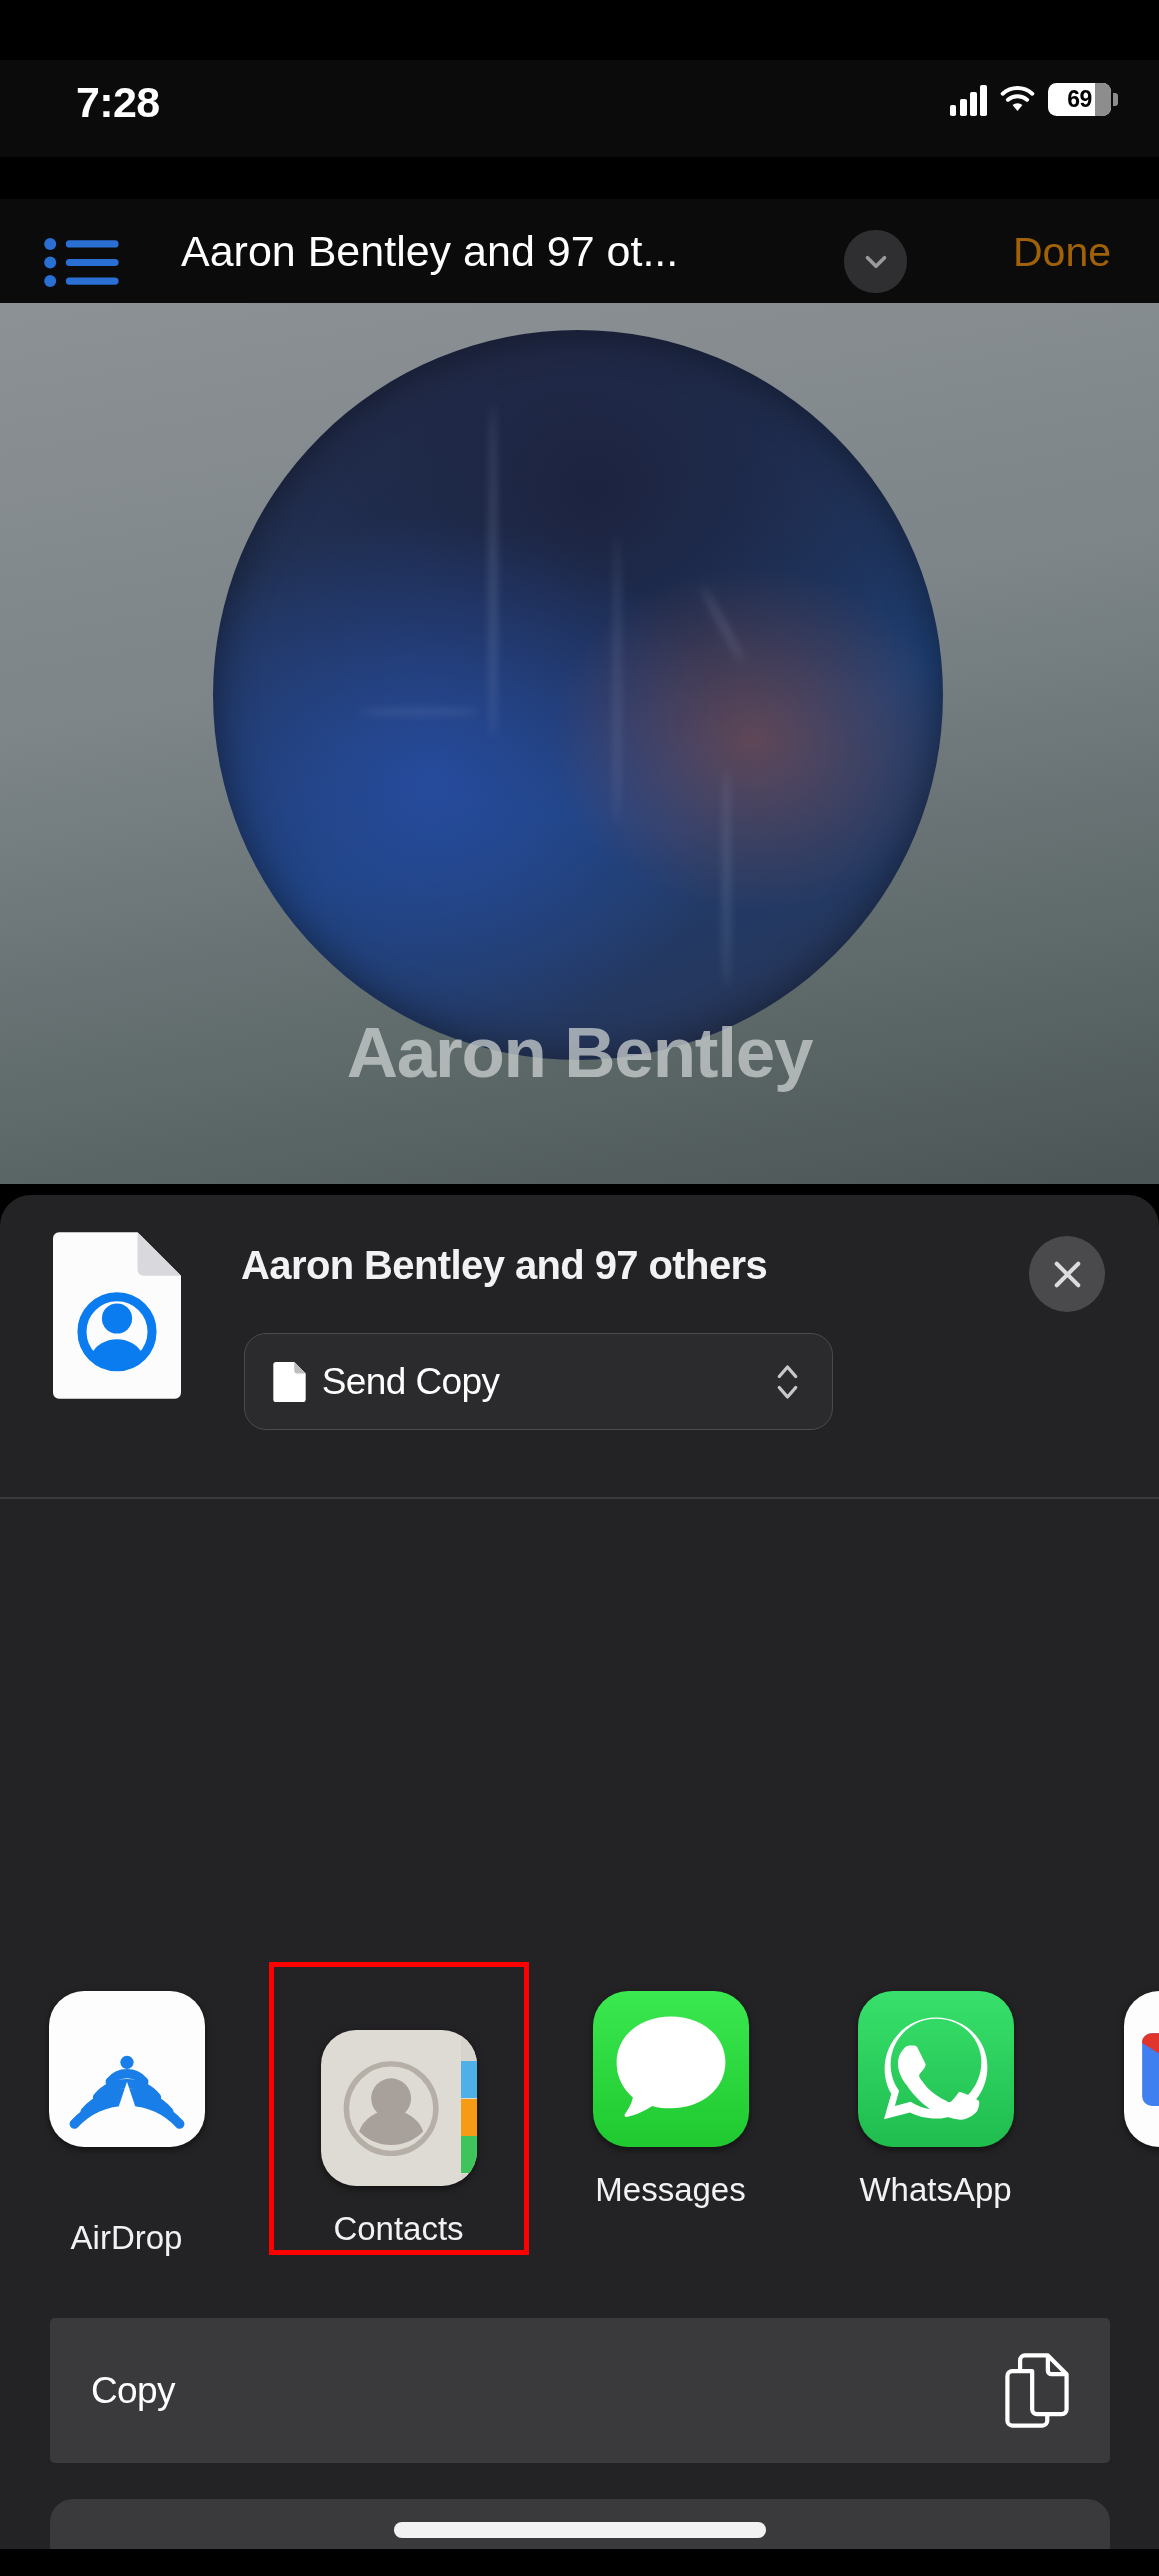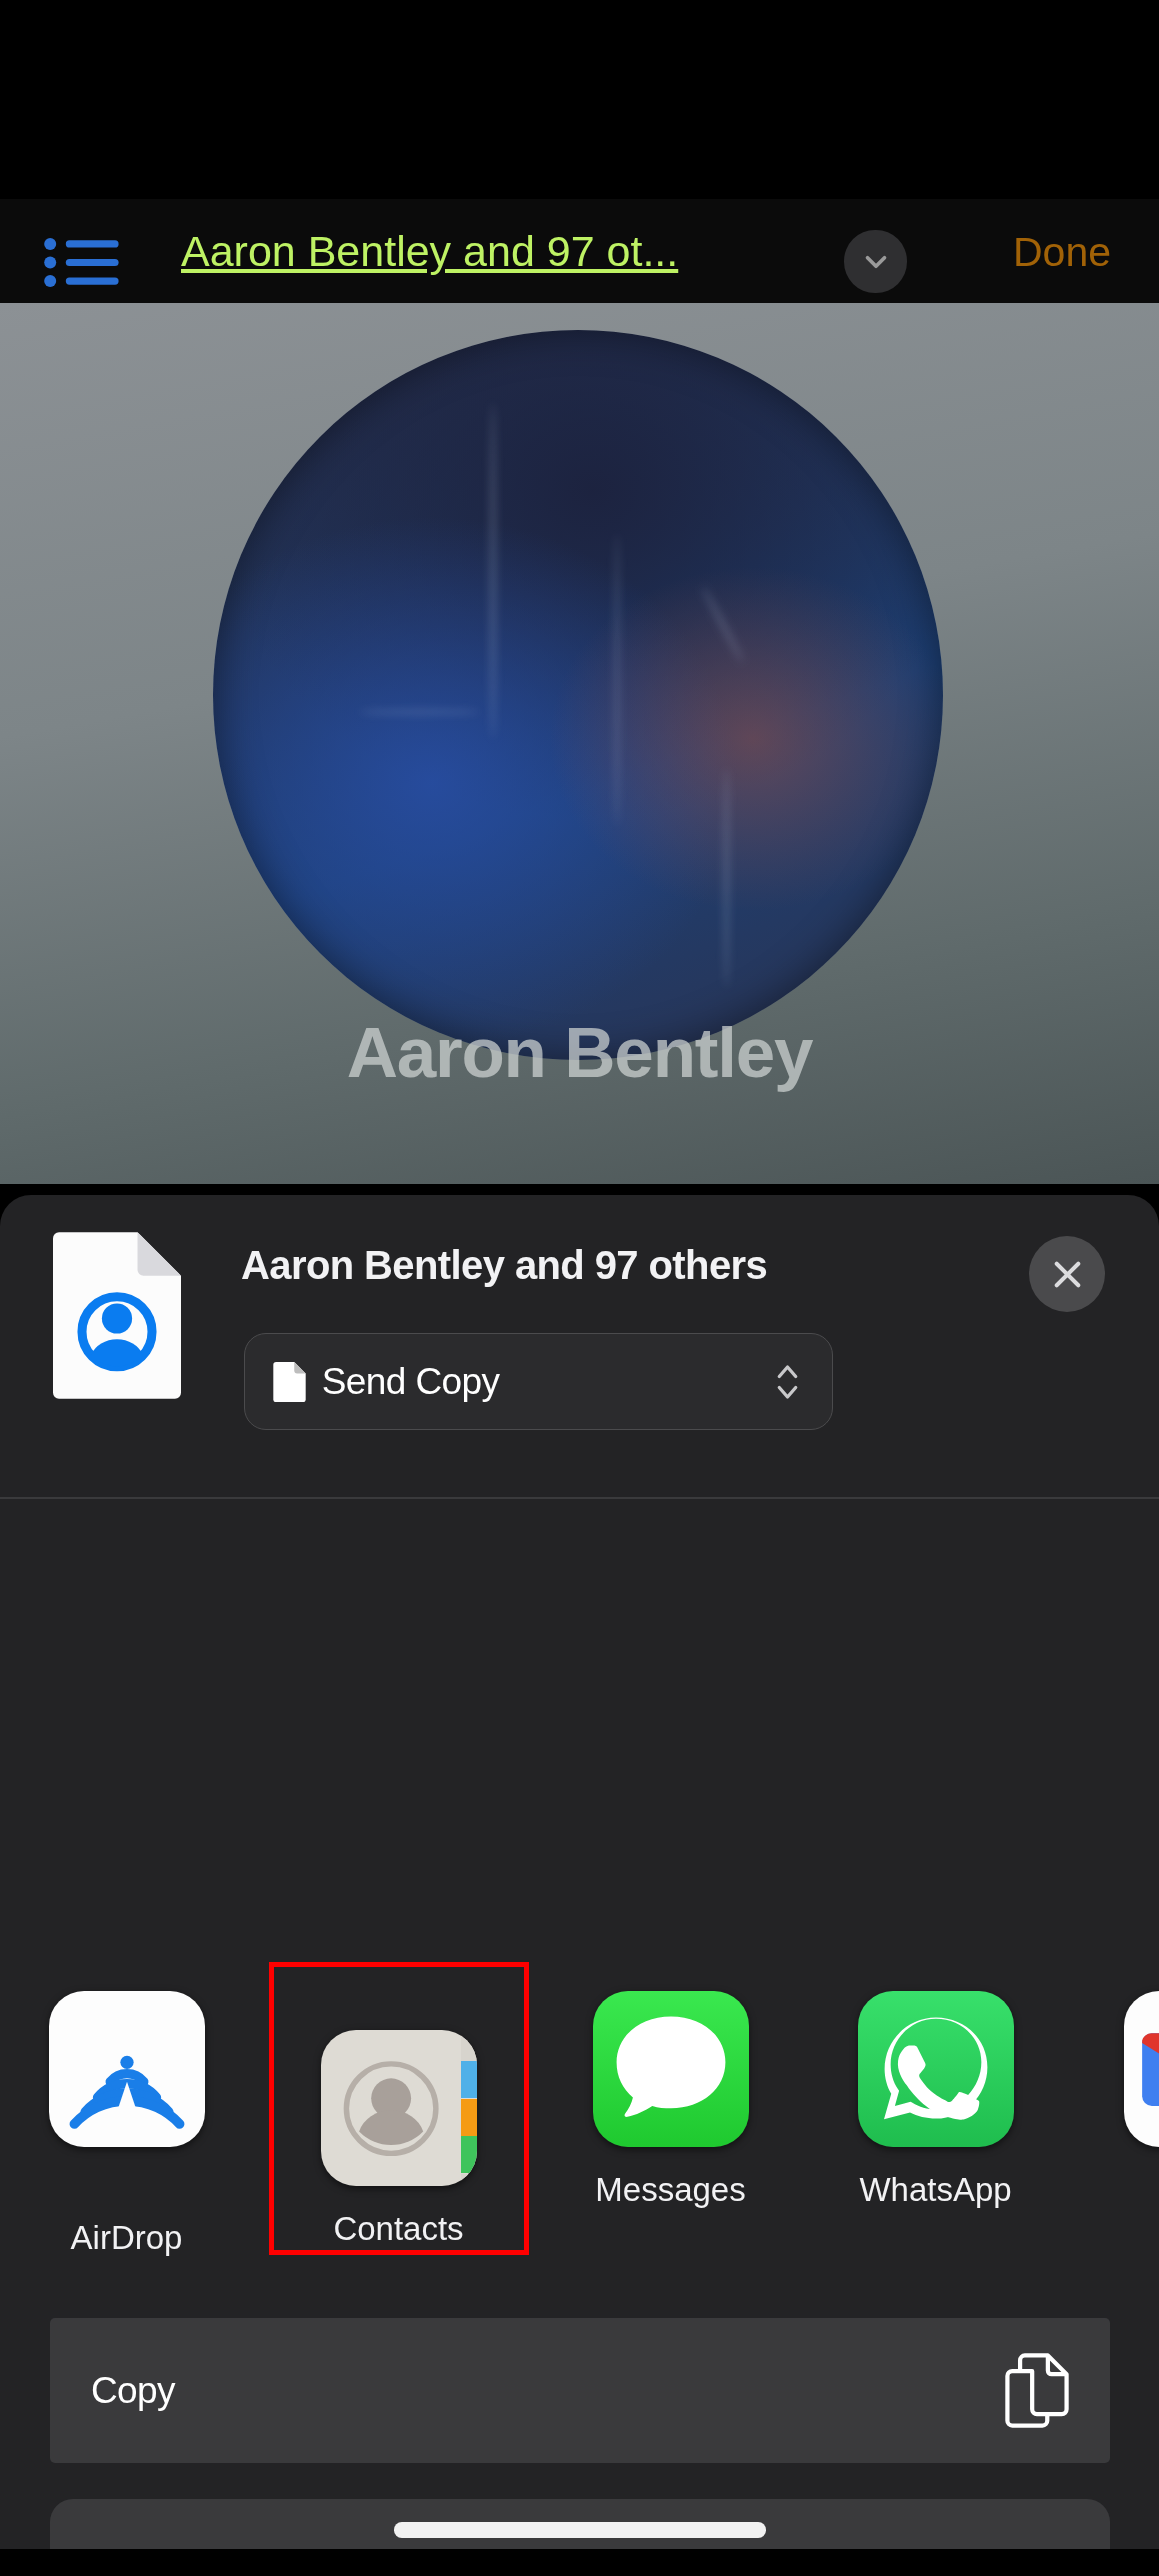--- a/index.html
+++ b/index.html
@@ -48,22 +48,22 @@
 
   
   #navbar {
     position:absolute; left:0; top:199px; width:1159px; height:121px;
     background:#0b0b0b;
     display:flex; align-items:center;
   }
   #nav-list-icon { position:absolute; left:43px; top:37px; width:78px; height:53px; }
   #nav-title {
     position:absolute; left:181px; top:28px; width:640px;
-    font-size:43px; color:#bef264; font-weight:400;
-    white-space:nowrap; overflow:hidden;text-decoration:underline;
+    font-size:43px; color:#ffffff; font-weight:400;
+    white-space:nowrap; overflow:hidden;
   }
   #nav-chevron-btn {
     position:absolute; left:844px; top:31px;
     width:63px; height:63px; border-radius:31px;
     background:#2f2f31; display:flex; align-items:center; justify-content:center;
   }
   #nav-done {
     position:absolute; right:48px; top:30px;
     font-size:41px; color:#a16207; font-weight:400;
   }
@@ -174,20 +174,40 @@
     position:absolute; left:0; top:0; width:1159px; height:60px; background:#000;
   }
 </style>
 </head>
 <body>
 
 <div id="screen">
 
   <div id="top-black"></div>
 
+  <div id="statusbar">
+    <div id="status-time">7:28</div>
+    <div id="status-right">
+      <div class="bars">
+        <i></i>
+          <i></i>
+          <i></i>
+          <i></i>
+      </div>
+      <svg class="wifi" viewBox="0 0 24 20">
+        <path d="M12 17.5l3.2-3.9a4.9 4.9 0 0 0-6.4 0L12 17.5z" fill="#fff"></path>
+        <path d="M5.8 10.2a9.6 9.6 0 0 1 12.4 0" stroke="#fff" stroke-width="2.6" fill="none" stroke-linecap="round"></path>
+        <path d="M2.4 6.2a14.6 14.6 0 0 1 19.2 0" stroke="#fff" stroke-width="2.6" fill="none" stroke-linecap="round"></path>
+      </svg>
+      <div class="batt">
+        <div class="batt-cap"></div>
+        <span>69</span>
+      </div>
+    </div>
+  </div>
 
   <div id="navbar">
     <svg id="nav-list-icon" viewBox="0 0 130 88">
       <circle cx="12" cy="13" r="10" fill="#2a6fd4"></circle>
       <circle cx="12" cy="44" r="10" fill="#2a6fd4"></circle>
       <circle cx="12" cy="75" r="10" fill="#2a6fd4"></circle>
       <rect x="38" y="7" width="88" height="12" rx="6" fill="#2a6fd4"></rect>
       <rect x="38" y="38" width="88" height="12" rx="6" fill="#2a6fd4"></rect>
       <rect x="38" y="69" width="88" height="12" rx="6" fill="#2a6fd4"></rect>
     </svg>

